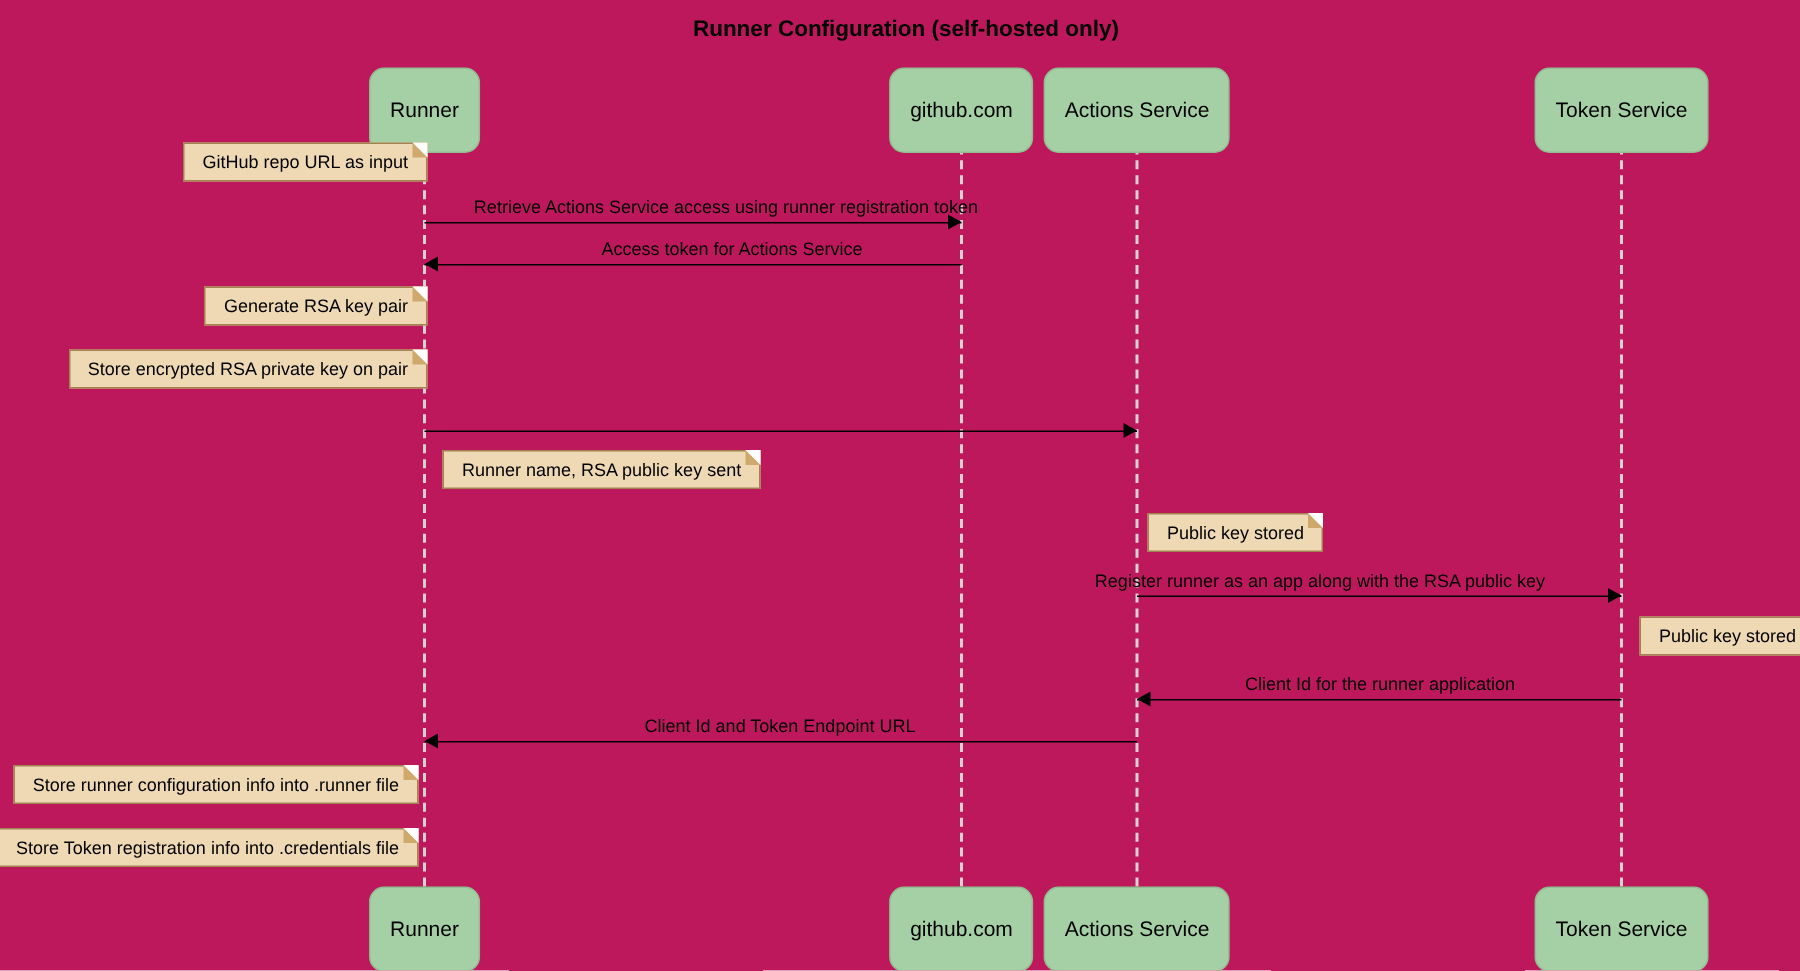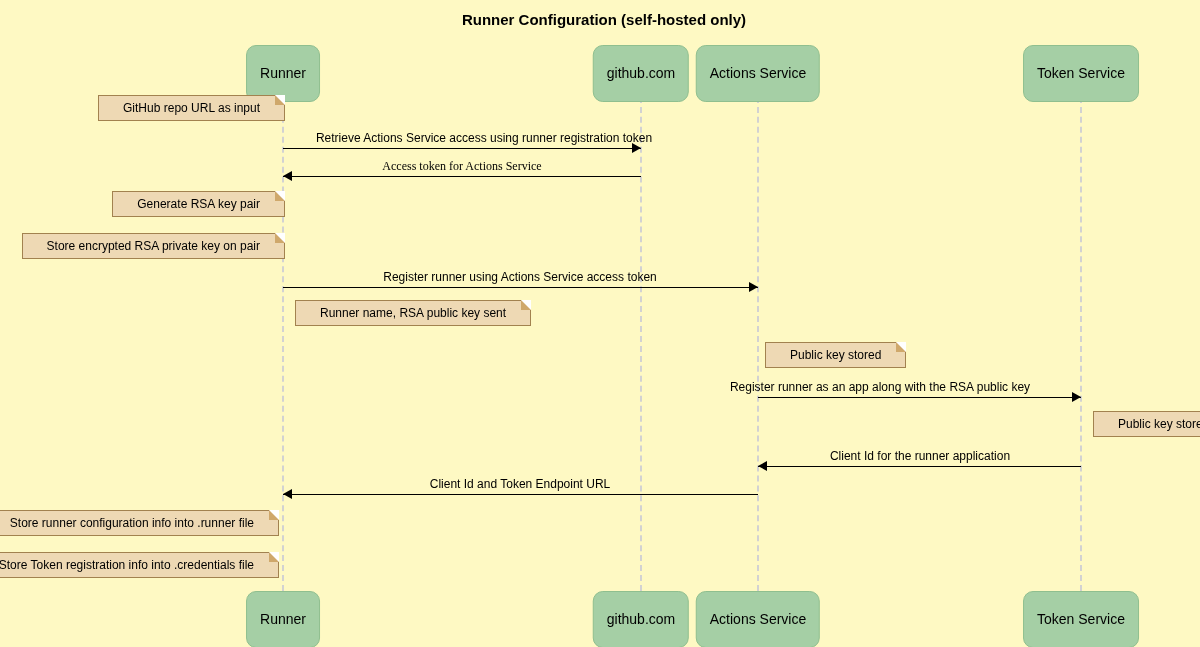--- a/index.html
+++ b/index.html
@@ -6,21 +6,21 @@
     margin: 0;
     padding: 0;
     background: #ffffff;
     font-family: "Liberation Sans", "DejaVu Sans", sans-serif;
     color: #000000;
   }
   .diagram {
     position: relative;
     width: 1200px;
     height: 647px;
-    background: #fef9c3;
+    background: #be185d;
     overflow: hidden;
   }
   .title {
     position: absolute;
     top: 11px;
     transform: translateX(-50%);
     font-size: 15px;
     font-weight: bold;
     white-space: nowrap;
   }
@@ -39,21 +39,21 @@
     border-radius: 10px;
     padding: 19px 13px;
     font-size: 14px;
     white-space: nowrap;
     line-height: 17px;
   }
   .note {
     position: absolute;
     background: var(--note-fill, #eed9b4);
     border: 1px solid var(--note-border, #a2824f);
-    padding: 5px 24px;
+    padding: 5px 12px;
     font-size: 12px;
     line-height: 14px;
     white-space: nowrap;
   }
   .note::before {
     content: "";
     position: absolute;
     top: -1px;
     right: -1px;
     border-style: solid;
@@ -103,28 +103,27 @@
   <div class="participant" style="left:641px;  top:591px;">github.com</div>
   <div class="participant" style="left:758px;  top:591px;">Actions Service</div>
   <div class="participant" style="left:1081px; top:591px;">Token Service</div>
 
   <div class="note" style="right:915px; top:95px;">GitHub repo URL as input</div>
 
   <div class="msg-label" style="left:484px; top:131px;">Retrieve Actions Service access using runner registration token</div>
   <div class="msg-line" style="left:283px; top:148px; width:358px;"></div>
   <div class="arrow right" style="left:632px; top:143px;"></div>
 
-  <div class="msg-label" style="left:462px; top:159px;font-family:Liberation Serif, serif;">Access token for Actions Service</div>
+  <div class="msg-label" style="left:488px; top:159px;">Access token for Actions Service</div>
   <div class="msg-line" style="left:283px; top:176px; width:358px;"></div>
   <div class="arrow left" style="left:283px; top:171px;"></div>
 
   <div class="note" style="right:915px; top:191px;">Generate RSA key pair</div>
   <div class="note" style="right:915px; top:233px;">Store encrypted RSA private key on pair</div>
 
-  <div class="msg-label" style="left:520px; top:270px;">Register runner using Actions Service access token</div>
   <div class="msg-line" style="left:283px; top:287px; width:475px;"></div>
   <div class="arrow right" style="left:749px; top:282px;"></div>
 
   <div class="note" style="left:295px; top:300px;">Runner name, RSA public key sent</div>
 
   <div class="note" style="left:765px; top:342px;">Public key stored</div>
 
   <div class="msg-label" style="left:880px; top:380px;">Register runner as an app along with the RSA public key</div>
   <div class="msg-line" style="left:758px; top:397px; width:323px;"></div>
   <div class="arrow right" style="left:1072px; top:392px;"></div>

